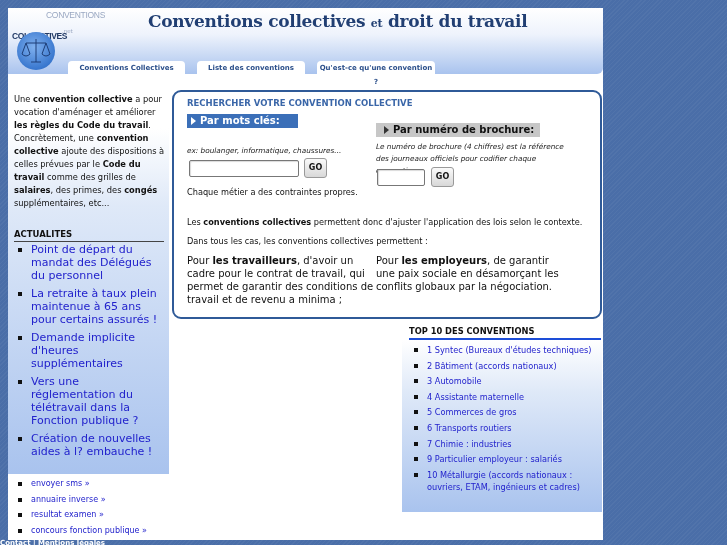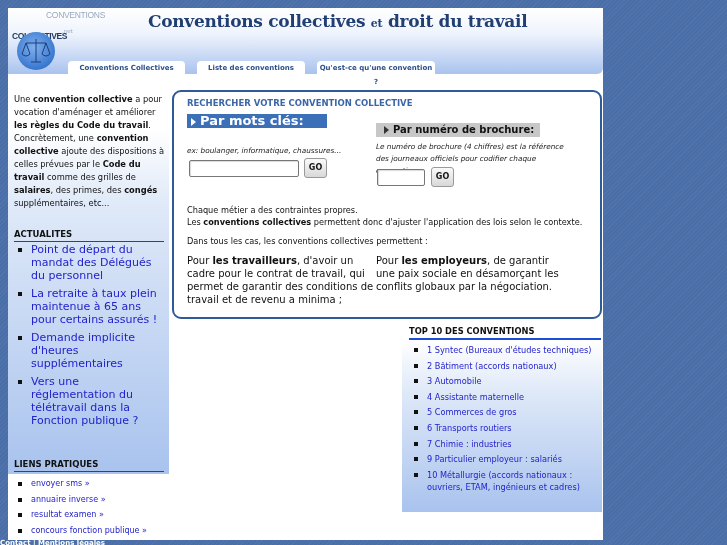--- a/index.html
+++ b/index.html
@@ -68,22 +68,22 @@
   .links li { position: relative; padding-left: 17px; font-size: 8px; line-height: 15.5px; white-space: nowrap; }
   .links li::before { top: 6px; }
 
   
   .search {
     position: absolute; left: 164px; top: 82px; width: 430px; height: 229px;
     border: 2px solid #2f5a98; border-radius: 9px; background: #fff;
   }
   .search-title { position: absolute; left: 13px; top: 6px; font-size: 8.5px; font-weight: bold; color: #3a66a8; }
   .bar-kw {
-    position: absolute; left: 13px; top: 22px; width: 140px; height: 14px; background: #3b6fb8;
-    color: #fff; font-size: 13px; font-weight: bold; line-height: 14px; padding-left: 4px;
+    position: absolute; left: 13px; top: 22px; width: 111px; height: 14px; background: #3b6fb8;
+    color: #fff; font-size: 10px; font-weight: bold; line-height: 14px; padding-left: 4px;
   }
   .bar-num {
     position: absolute; left: 202px; top: 31px; width: 164px; height: 14px; background: #c7c7c7;
     color: #111; font-size: 10px; font-weight: bold; line-height: 14px; padding-left: 8px;
   }
   .tri { display: inline-block; width: 0; height: 0; border-top: 4px solid transparent; border-bottom: 4px solid transparent; margin-right: 4px; vertical-align: -1px; }
   .tri-w { border-left: 5px solid #fff; }
   .tri-d { border-left: 5px solid #333; }
   .hint { position: absolute; font-style: italic; font-size: 7.3px; color: #222; line-height: 12px; }
   .hint-kw { left: 13px; top: 53px; }
@@ -161,23 +161,23 @@
 
   <div class="sidebar">
     <div class="intro"><span>Une </span><b>convention collective</b><span> a pour vocation d'aménager et améliorer </span><b>les règles du Code du travail</b><span>. Concrètement, une </span><b>convention collective</b><span> ajoute des dispositions à celles prévues par le </span><b>Code du travail</b><span> comme des grilles de </span><b>salaires</b><span>, des primes, des </span><b>congés</b><span> supplémentaires, etc...</span></div>
 
     <div class="side-h" style="top:139px;">ACTUALITES</div>
     <ul class="news">
       <li><span class="lnk">Point de départ du mandat des Délégués du personnel</span></li>
       <li><span class="lnk">La retraite à taux plein maintenue à 65 ans pour certains assurés !</span></li>
       <li><span class="lnk">Demande implicite d'heures supplémentaires</span></li>
       <li><span class="lnk">Vers une réglementation du télétravail dans la Fonction publique ?</span></li>
+      <li><span class="lnk">Création de nouvelles aides à l? embauche !</span></li>
     </ul>
 
-    <div class="side-h" style="top:369px;">LIENS PRATIQUES</div>
   </div>
 
   <div class="links-wrap">
     <ul class="links">
       <li><span class="lnk">envoyer sms »</span></li>
       <li><span class="lnk">annuaire inverse »</span></li>
       <li><span class="lnk">resultat examen »</span></li>
       <li><span class="lnk">concours fonction publique »</span></li>
     </ul>
   </div>
@@ -188,21 +188,21 @@
     <div class="bar-kw"><span class="tri tri-w"></span><span>Par mots clés:</span></div>
     <div class="hint hint-kw">ex: boulanger, informatique, chaussures...</div>
     <input class="input in-kw" type="text" value="" style="">
     <div class="go go-kw">GO</div>
 
     <div class="bar-num"><span class="tri tri-d"></span><span>Par numéro de brochure:</span></div>
     <div class="hint hint-num">Le numéro de brochure (4 chiffres) est la référence des journeaux officiels pour codifier chaque convention</div>
     <input class="input in-num" type="text" value="" style="">
     <div class="go go-num">GO</div>
 
-    <div class="para" style="top:112px;">Chaque métier a des contraintes propres.</div>
+    <div class="para" style="top:94px;">Chaque métier a des contraintes propres.</div>
     <div class="para" style="top:143px;">Dans tous les cas, les conventions collectives permettent :</div>
     <div class="para" style="top:124px;"><span>Les </span><b>conventions collectives</b><span> permettent donc d'ajuster l'application des lois selon le contexte.</span></div>
 
     <div class="col col-l"><span>Pour </span><b>les travailleurs</b><span>, d'avoir un cadre pour le contrat de travail, qui permet de garantir des conditions de travail et de revenu a minima ;</span></div>
     <div class="col col-r"><span>Pour </span><b>les employeurs</b><span>, de garantir une paix sociale en désamorçant les conflits globaux par la négociation.</span></div>
   </div>
 
   <div class="top-h">TOP 10 DES CONVENTIONS</div>
   <div class="top-box">
     <ul class="top10">

